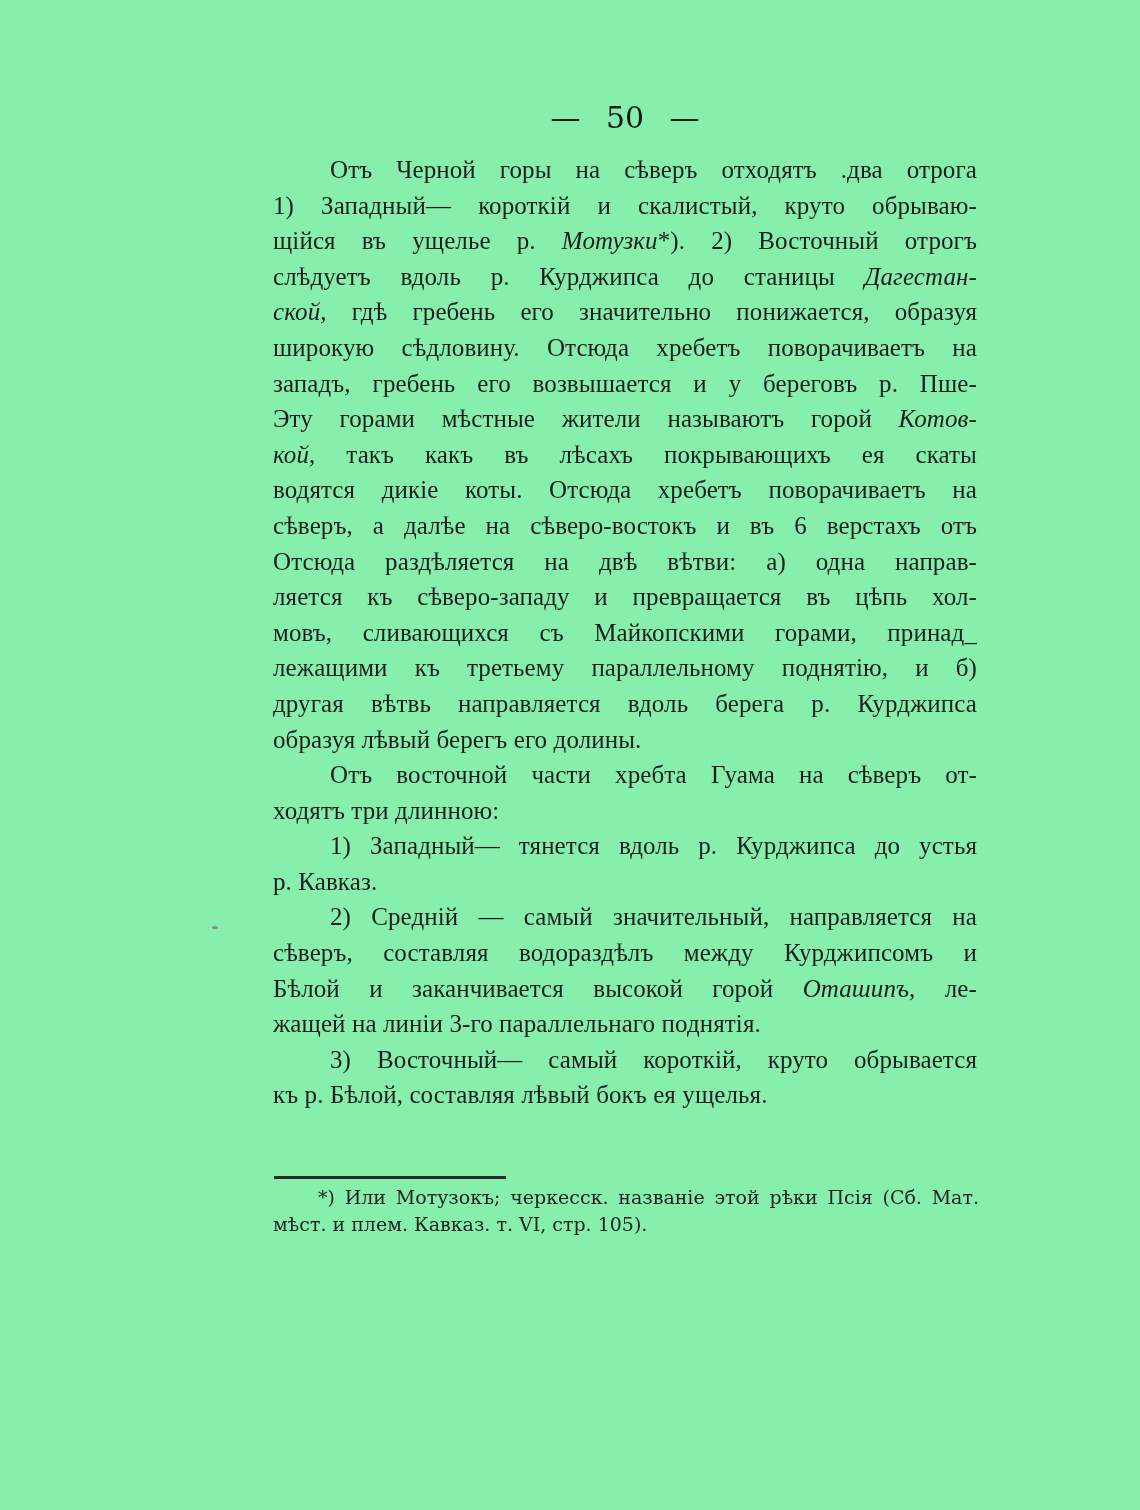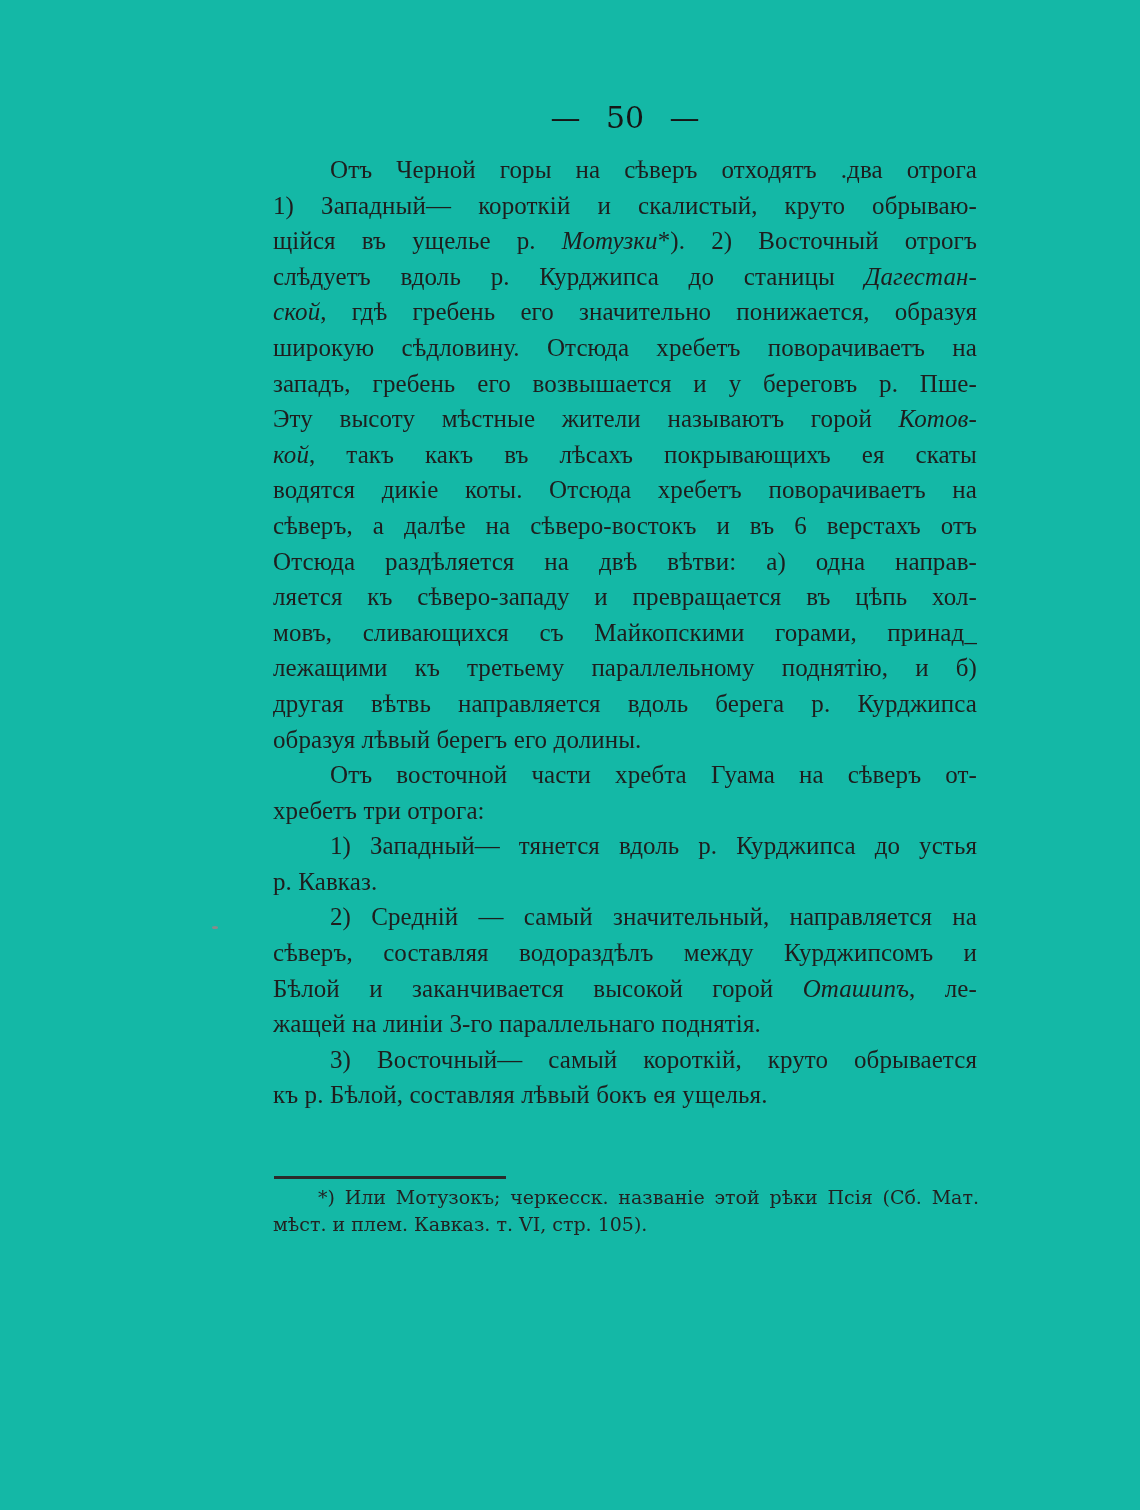--- a/index.html
+++ b/index.html
@@ -5,21 +5,21 @@
   html,body { margin:0; padding:0; }
   body {
     background:#e8e8e8;
     font-family:"DejaVu Serif","Liberation Serif",serif;
   }
   .page {
     position:relative;
     width:1140px;
     height:1510px;
     margin:0 auto;
-    background:#14b8a6;
+    background:#86efac;
     color:#1c1c1c;
     overflow:hidden;
   }
   
   .page-head {
     position:absolute;
     left:273px; top:98px;
     width:704px;
     text-align:center;
     font-size:30px;
@@ -91,34 +91,34 @@
 
   <div class="body-block" id="body-block">
       <div class="para">
         <div class="line first"><span>Отъ Черной горы на сѣверъ отходятъ .два отрога</span></div>
         <div class="line"><span>1) Западный— короткій и скалистый, круто обрываю-</span></div>
         <div class="line"><span>щійся въ ущелье р. </span><span class="it">Мотузки</span><span>*). 2) Восточный отрогъ</span></div>
         <div class="line"><span>слѣдуетъ вдоль р. Курджипса до станицы </span><span class="it">Дагестан-</span></div>
         <div class="line"><span class="it">ской</span><span>, гдѣ гребень его значительно понижается, образуя</span></div>
         <div class="line"><span>широкую сѣдловину. Отсюда хребетъ поворачиваетъ на</span></div>
         <div class="line"><span>западъ, гребень его возвышается и у береговъ р. Пше-</span></div>
-        <div class="line"><span>Эту высоту мѣстные жители называютъ горой </span><span class="it">Котов-</span></div>
+        <div class="line"><span>Эту горами мѣстные жители называютъ горой </span><span class="it">Котов-</span></div>
         <div class="line"><span class="it">кой</span><span>, такъ какъ въ лѣсахъ покрывающихъ ея скаты</span></div>
         <div class="line"><span>водятся дикіе коты. Отсюда хребетъ поворачиваетъ на</span></div>
         <div class="line"><span>сѣверъ, а далѣе на сѣверо-востокъ и въ 6 верстахъ отъ</span></div>
         <div class="line"><span>Отсюда раздѣляется на двѣ вѣтви: а) одна направ-</span></div>
         <div class="line"><span>ляется къ сѣверо-западу и превращается въ цѣпь хол-</span></div>
         <div class="line"><span>мовъ, сливающихся съ Майкопскими горами, принад_</span></div>
         <div class="line"><span>лежащими къ третьему параллельному поднятію, и б)</span></div>
         <div class="line"><span>другая вѣтвь направляется вдоль берега р. Курджипса</span></div>
         <div class="line last"><span>образуя лѣвый берегъ его долины.</span></div>
       </div>
       <div class="para">
         <div class="line first"><span>Отъ восточной части хребта Гуама на сѣверъ от-</span></div>
-        <div class="line last"><span>хребетъ три отрога:</span></div>
+        <div class="line last"><span>ходятъ три длинною:</span></div>
       </div>
       <div class="para">
         <div class="line first"><span>1) Западный— тянется вдоль р. Курджипса до устья</span></div>
         <div class="line last"><span>р. Кавказ.</span></div>
       </div>
       <div class="para">
         <div class="line first"><span>2) Средній — самый значительный, направляется на</span></div>
         <div class="line"><span>сѣверъ, составляя водораздѣлъ между Курджипсомъ и</span></div>
         <div class="line"><span>Бѣлой и заканчивается высокой горой </span><span class="it">Оташипъ</span><span>, ле-</span></div>
         <div class="line last"><span>жащей на линіи 3-го параллельнаго поднятія.</span></div>

